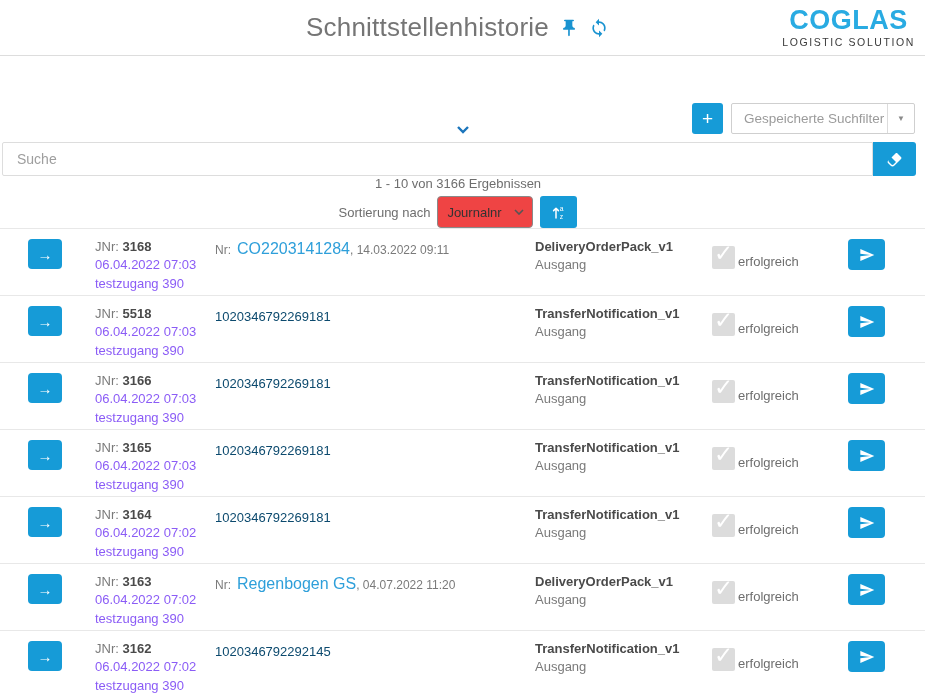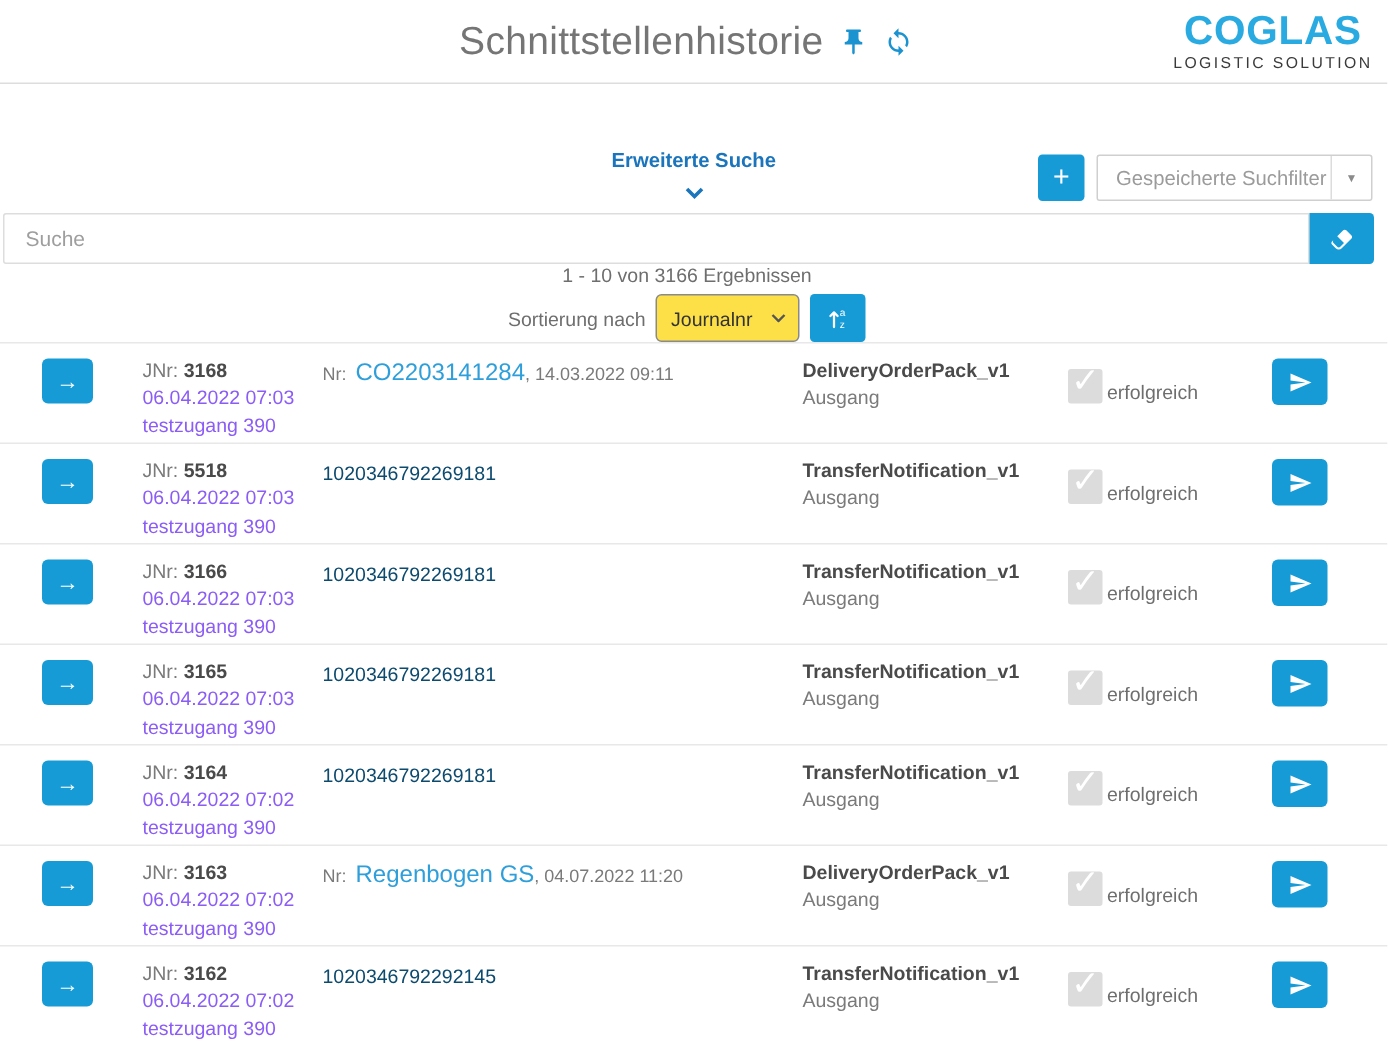--- a/index.html
+++ b/index.html
@@ -42,21 +42,21 @@
   .btn-clear svg { width:17px; height:17px; fill:#fff; }
 
   
   .resultrow { height:52px; display:flex; align-items:center; justify-content:space-between;
     padding:0 27px 0 18px;flex-direction:column; }
   .result-count { font-size:13px; color:#6e6e6e; }
   .sortwrap { display:flex; align-items:center; gap:7px; }
   .sort-label { font-size:13px; color:#6e6e6e; }
   .sort-select { height:32px; min-width:96px; border:1px solid #8a8a8a; border-radius:4px;
     display:flex; align-items:center; justify-content:space-between; padding:0 8px 0 9px;
-    font-size:13px; color:#333; background:#fde047; cursor:pointer; gap:6px; }
+    font-size:13px; color:#333; background:#ef4444; cursor:pointer; gap:6px; }
   .sort-select svg { width:10px; height:6px; stroke:#555; stroke-width:1.6; fill:none; }
   .btn-sort { width:37px; height:32px; border:none; border-radius:3px; background:#169bd7; cursor:pointer;
     display:flex; align-items:center; justify-content:center; }
 
   
   .table-body { }
   .row { height:67px; border-top:1px solid #e8e8e8; display:grid;
     grid-template-columns:67px 120px 320px 177px 136px 1fr;
     padding:10px 0 0 28px; align-items:start; }
   .btn-open { width:34px; height:30px; border:none; border-radius:4px; background:#169bd7; color:#fff;
@@ -100,23 +100,20 @@
         </svg>
     </span>
   </div>
   <div class="logo">
     <span class="logo-main">COGLAS</span>
     <span class="logo-sub">LOGISTIC SOLUTION</span>
   </div>
 </div>
 
 <div class="filterzone">
-  <div class="adv-search">
-    <a class="adv-link">Erweiterte Suche</a>
-  </div>
   <div class="adv-chev">
     <svg viewBox="0 0 14 9">
         <polyline points="2,2 7,7 12,2"></polyline>
       </svg>
   </div>
   <div class="saved-wrap">
     <button class="btn-add">+</button>
     <div class="saved-select">
       <span class="saved-text">Gespeicherte Suchfilter</span>
       <span class="saved-caret">▼</span>

